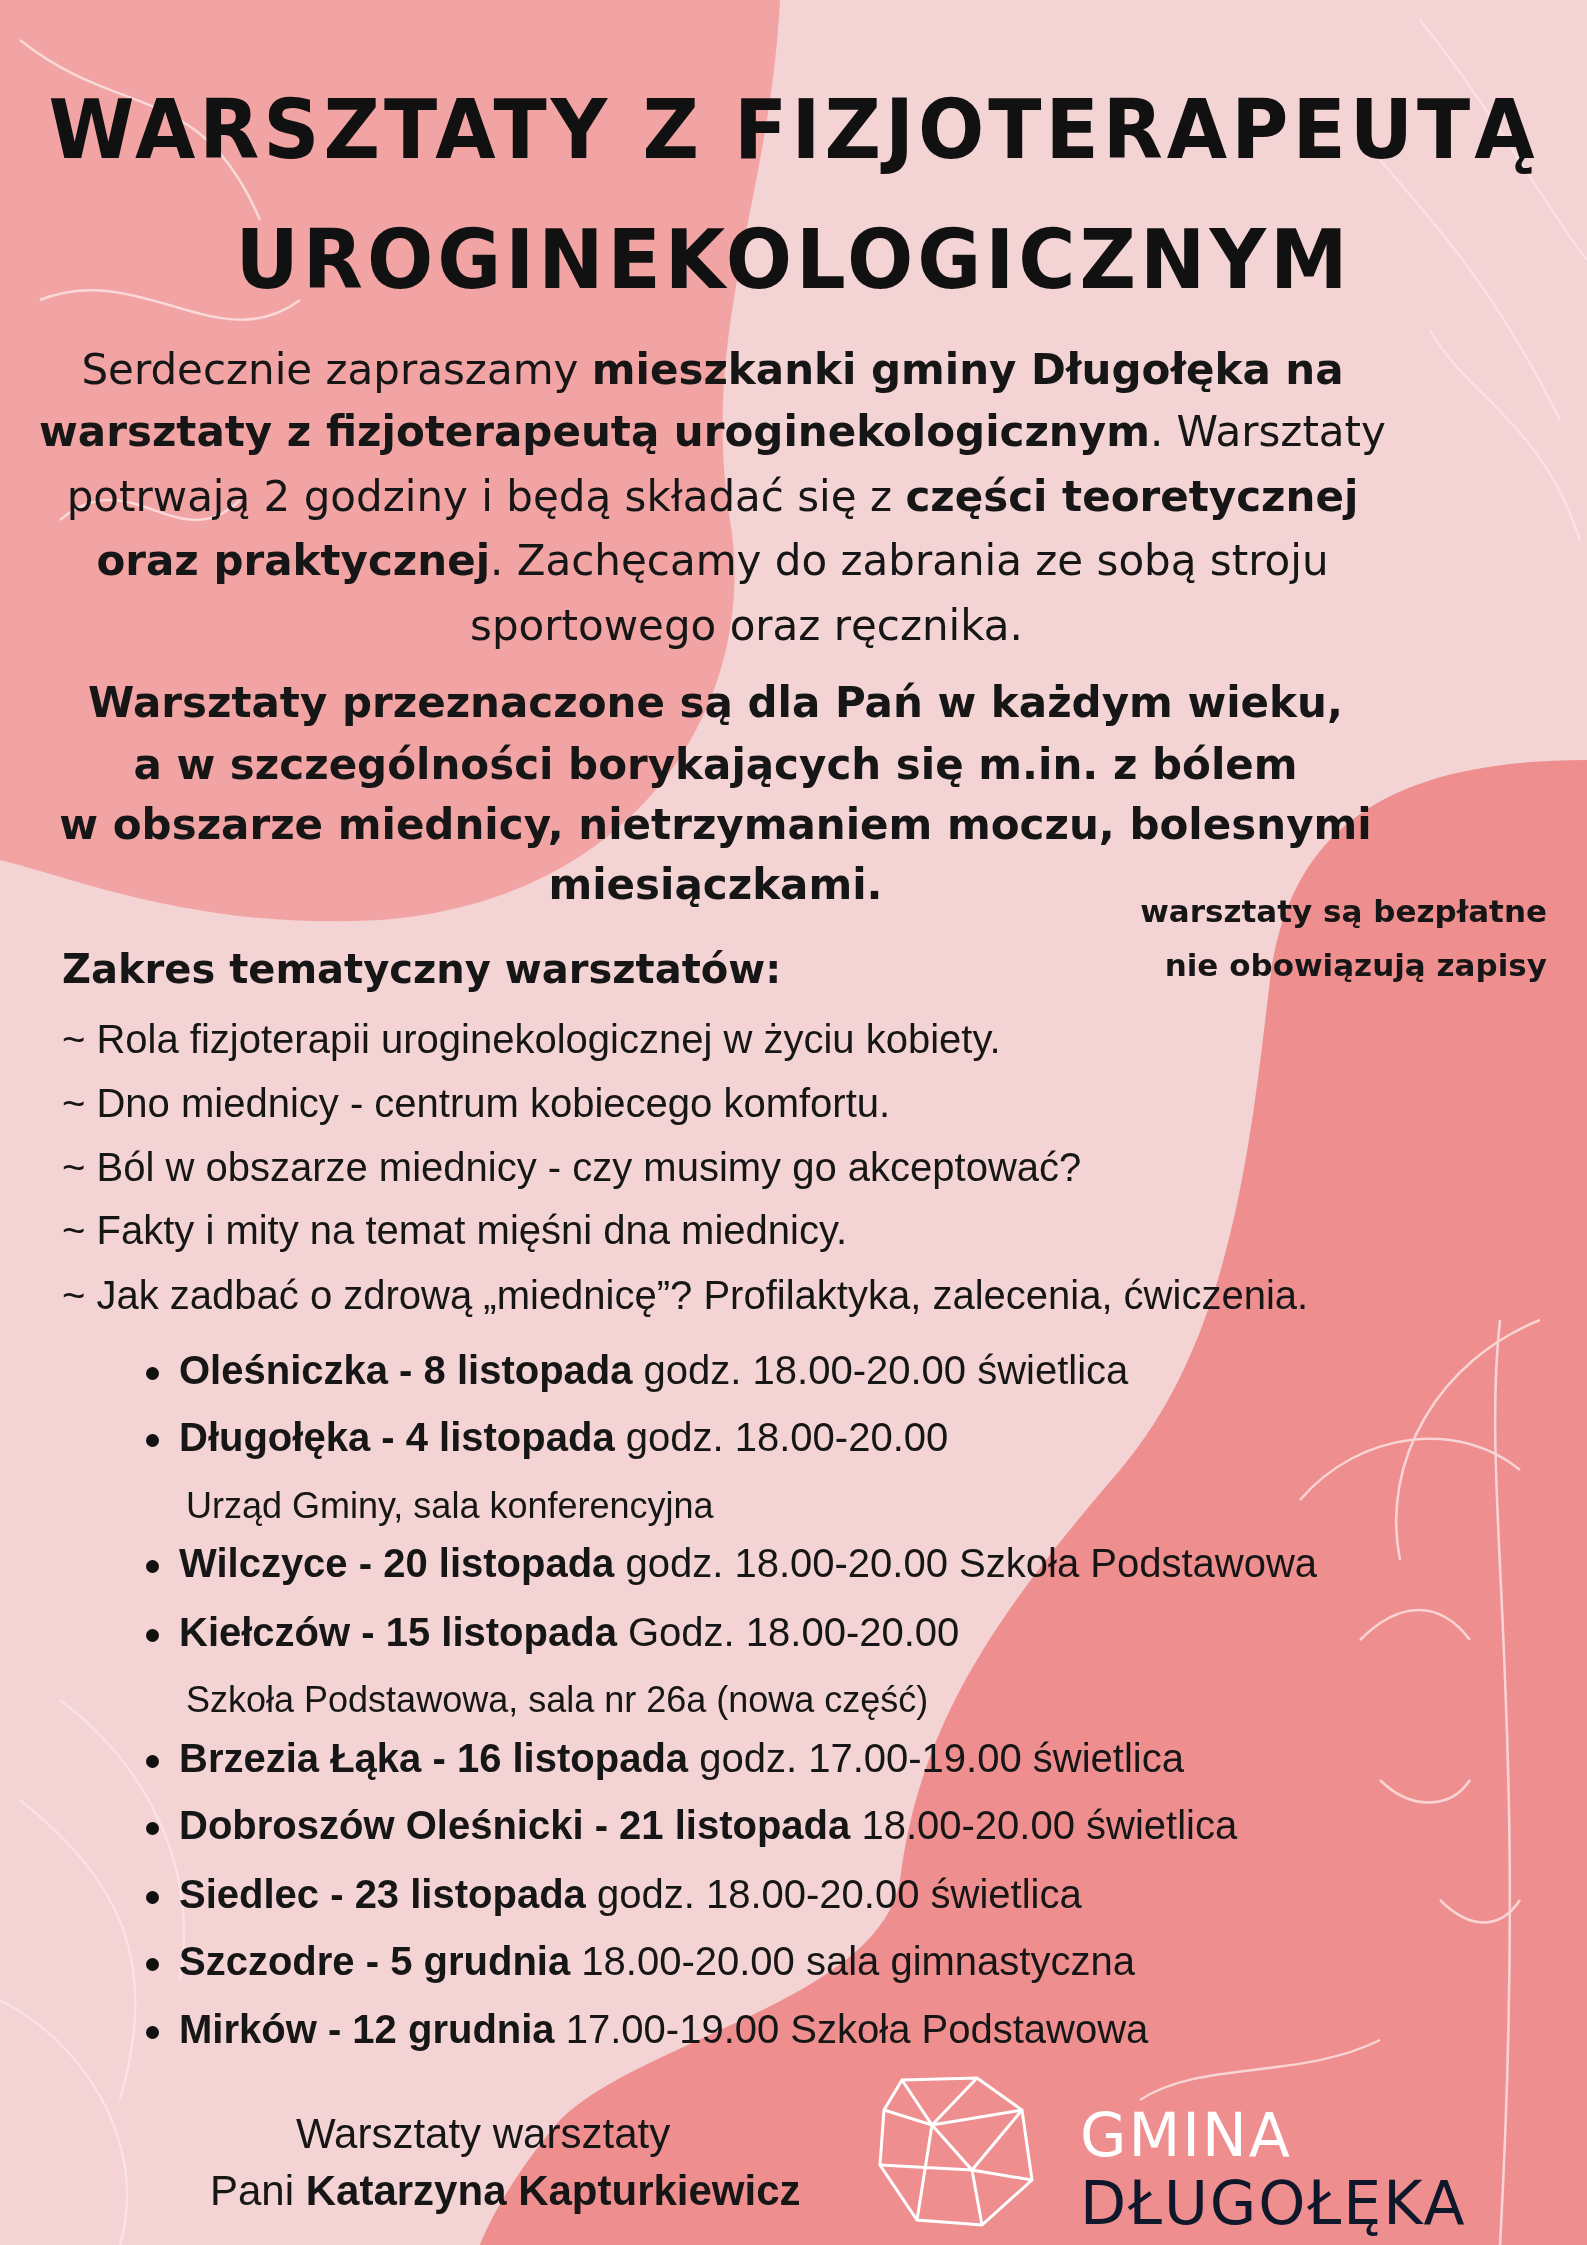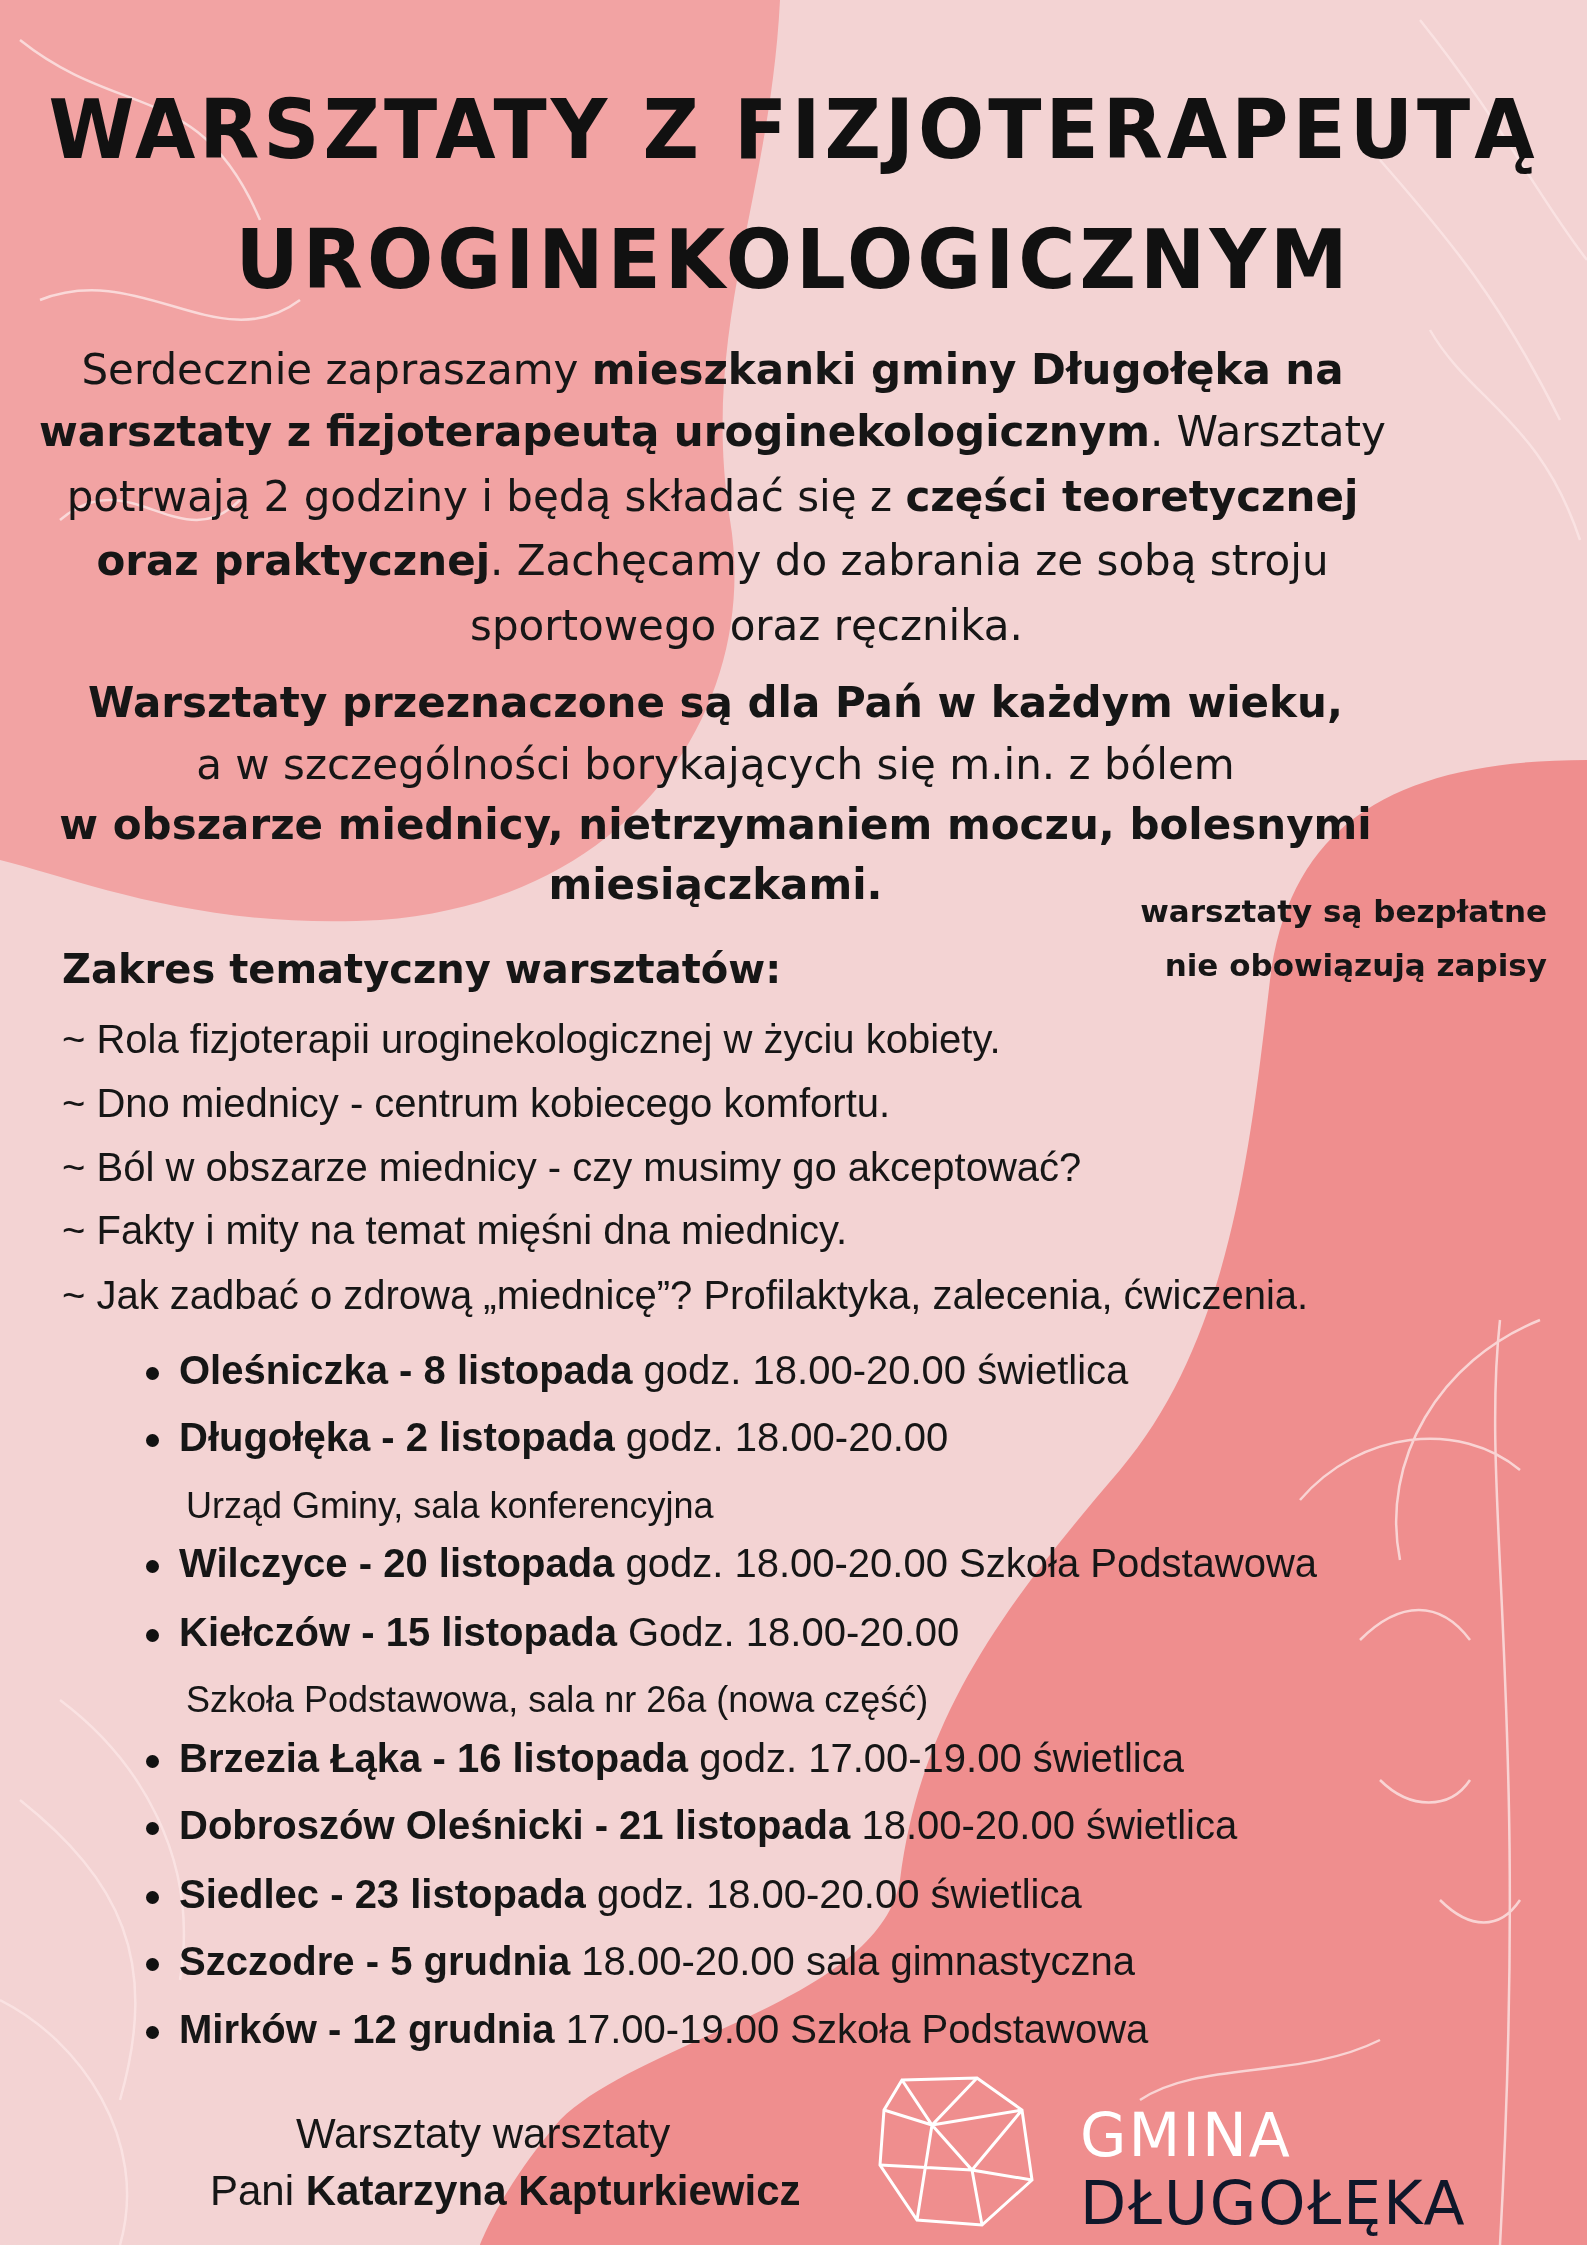--- a/index.html
+++ b/index.html
@@ -33,36 +33,36 @@
 <div class="abs title" style="top:85px;">WARSZTATY Z FIZJOTERAPEUTĄ</div>
 <div class="abs title" style="top:215px;">UROGINEKOLOGICZNYM</div>
 
 <div class="abs para" style="top:338px;"><span>Serdecznie zapraszamy </span><b>mieszkanki gminy Długołęka na</b></div>
 <div class="abs para" style="top:400px;"><b>warsztaty z fizjoterapeutą uroginekologicznym</b><span>. Warsztaty</span></div>
 <div class="abs para" style="top:465px;"><span>potrwają 2 godziny i będą składać się z </span><b>części teoretycznej</b></div>
 <div class="abs para" style="top:529px;"><b>oraz praktycznej</b><span>. Zachęcamy do zabrania ze sobą stroju</span></div>
 <div class="abs para" style="top:594px;padding-left:34px;">sportowego oraz ręcznika.</div>
 
 <div class="abs c" style="top:678px;font-size:42px;font-weight:bold;">Warsztaty przeznaczone są dla Pań w każdym wieku,</div>
-<div class="abs c" style="top:740px;font-size:42px;font-weight:normal;">a w szczególności borykających się m.in. z bólem</div>
+<div class="abs c" style="top:740px;font-size:42px;font-weight:bold;">a w szczególności borykających się m.in. z bólem</div>
 <div class="abs c" style="top:800px;font-size:42px;font-weight:bold;">w obszarze miednicy, nietrzymaniem moczu, bolesnymi</div>
 <div class="abs c" style="top:860px;font-size:42px;font-weight:bold;">miesiączkami.</div>
 
 <div class="abs" style="top:893px;right:40px;font-size:31px;font-weight:bold;text-align:right;">warsztaty są bezpłatne</div>
 <div class="abs" style="top:947px;right:40px;font-size:31px;font-weight:bold;text-align:right;">nie obowiązują zapisy</div>
 
 <div class="abs" style="top:946px;left:62px;font-size:40px;font-weight:bold;">Zakres tematyczny warsztatów:</div>
 <div class="abs topic" style="top:1017px;">~ Rola fizjoterapii uroginekologicznej w życiu kobiety.</div>
 <div class="abs topic" style="top:1081px;">~ Dno miednicy - centrum kobiecego komfortu.</div>
 <div class="abs topic" style="top:1145px;">~ Ból w obszarze miednicy - czy musimy go akceptować?</div>
 <div class="abs topic" style="top:1208px;">~ Fakty i mity na temat mięśni dna miednicy.</div>
 <div class="abs topic" style="top:1273px;">~ Jak zadbać o zdrową „miednicę”? Profilaktyka, zalecenia, ćwiczenia.</div>
 
 <div class="abs sched" style="top:1348px;"><span class="dot"></span><b>Oleśniczka - 8 listopada</b><span> godz. 18.00-20.00 świetlica</span></div>
-<div class="abs sched" style="top:1415px;"><span class="dot"></span><b>Długołęka - 2 listopada</b><span> godz. 18.00-20.00</span></div>
+<div class="abs sched" style="top:1415px;"><span class="dot"></span><b>Długołęka - 4 listopada</b><span> godz. 18.00-20.00</span></div>
 <div class="abs sub" style="top:1485px;">Urząd Gminy, sala konferencyjna</div>
 <div class="abs sched" style="top:1541px;"><span class="dot"></span><b>Wilczyce - 20 listopada</b><span> godz. 18.00-20.00 Szkoła Podstawowa</span></div>
 <div class="abs sched" style="top:1610px;"><span class="dot"></span><b>Kiełczów - 15 listopada</b><span> Godz. 18.00-20.00</span></div>
 <div class="abs sub" style="top:1679px;">Szkoła Podstawowa, sala nr 26a (nowa część)</div>
 <div class="abs sched" style="top:1736px;"><span class="dot"></span><b>Brzezia Łąka - 16 listopada</b><span> godz. 17.00-19.00 świetlica</span></div>
 <div class="abs sched" style="top:1803px;"><span class="dot"></span><b>Dobroszów Oleśnicki - 21 listopada</b><span> 18.00-20.00 świetlica</span></div>
 <div class="abs sched" style="top:1872px;"><span class="dot"></span><b>Siedlec - 23 listopada</b><span> godz. 18.00-20.00 świetlica</span></div>
 <div class="abs sched" style="top:1939px;"><span class="dot"></span><b>Szczodre - 5 grudnia</b><span> 18.00-20.00 sala gimnastyczna</span></div>
 <div class="abs sched" style="top:2007px;"><span class="dot"></span><b>Mirków - 12 grudnia</b><span> 17.00-19.00 Szkoła Podstawowa</span></div>
 

